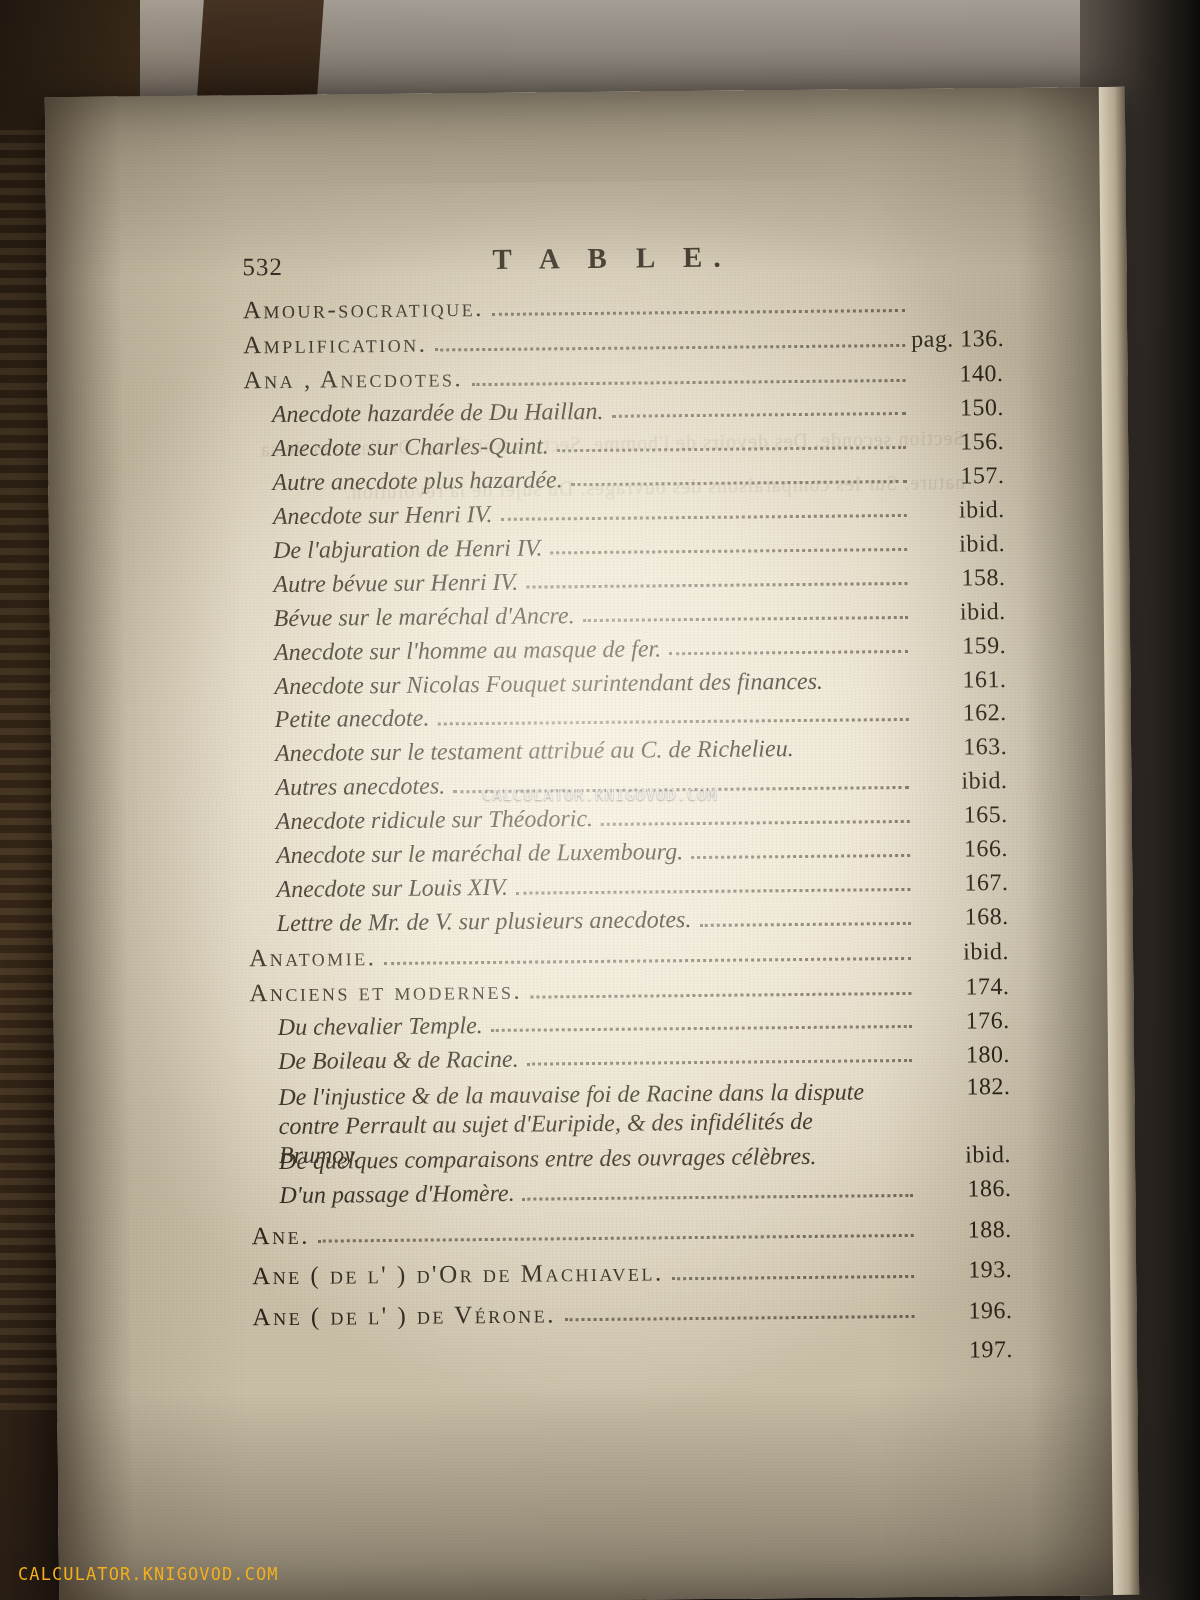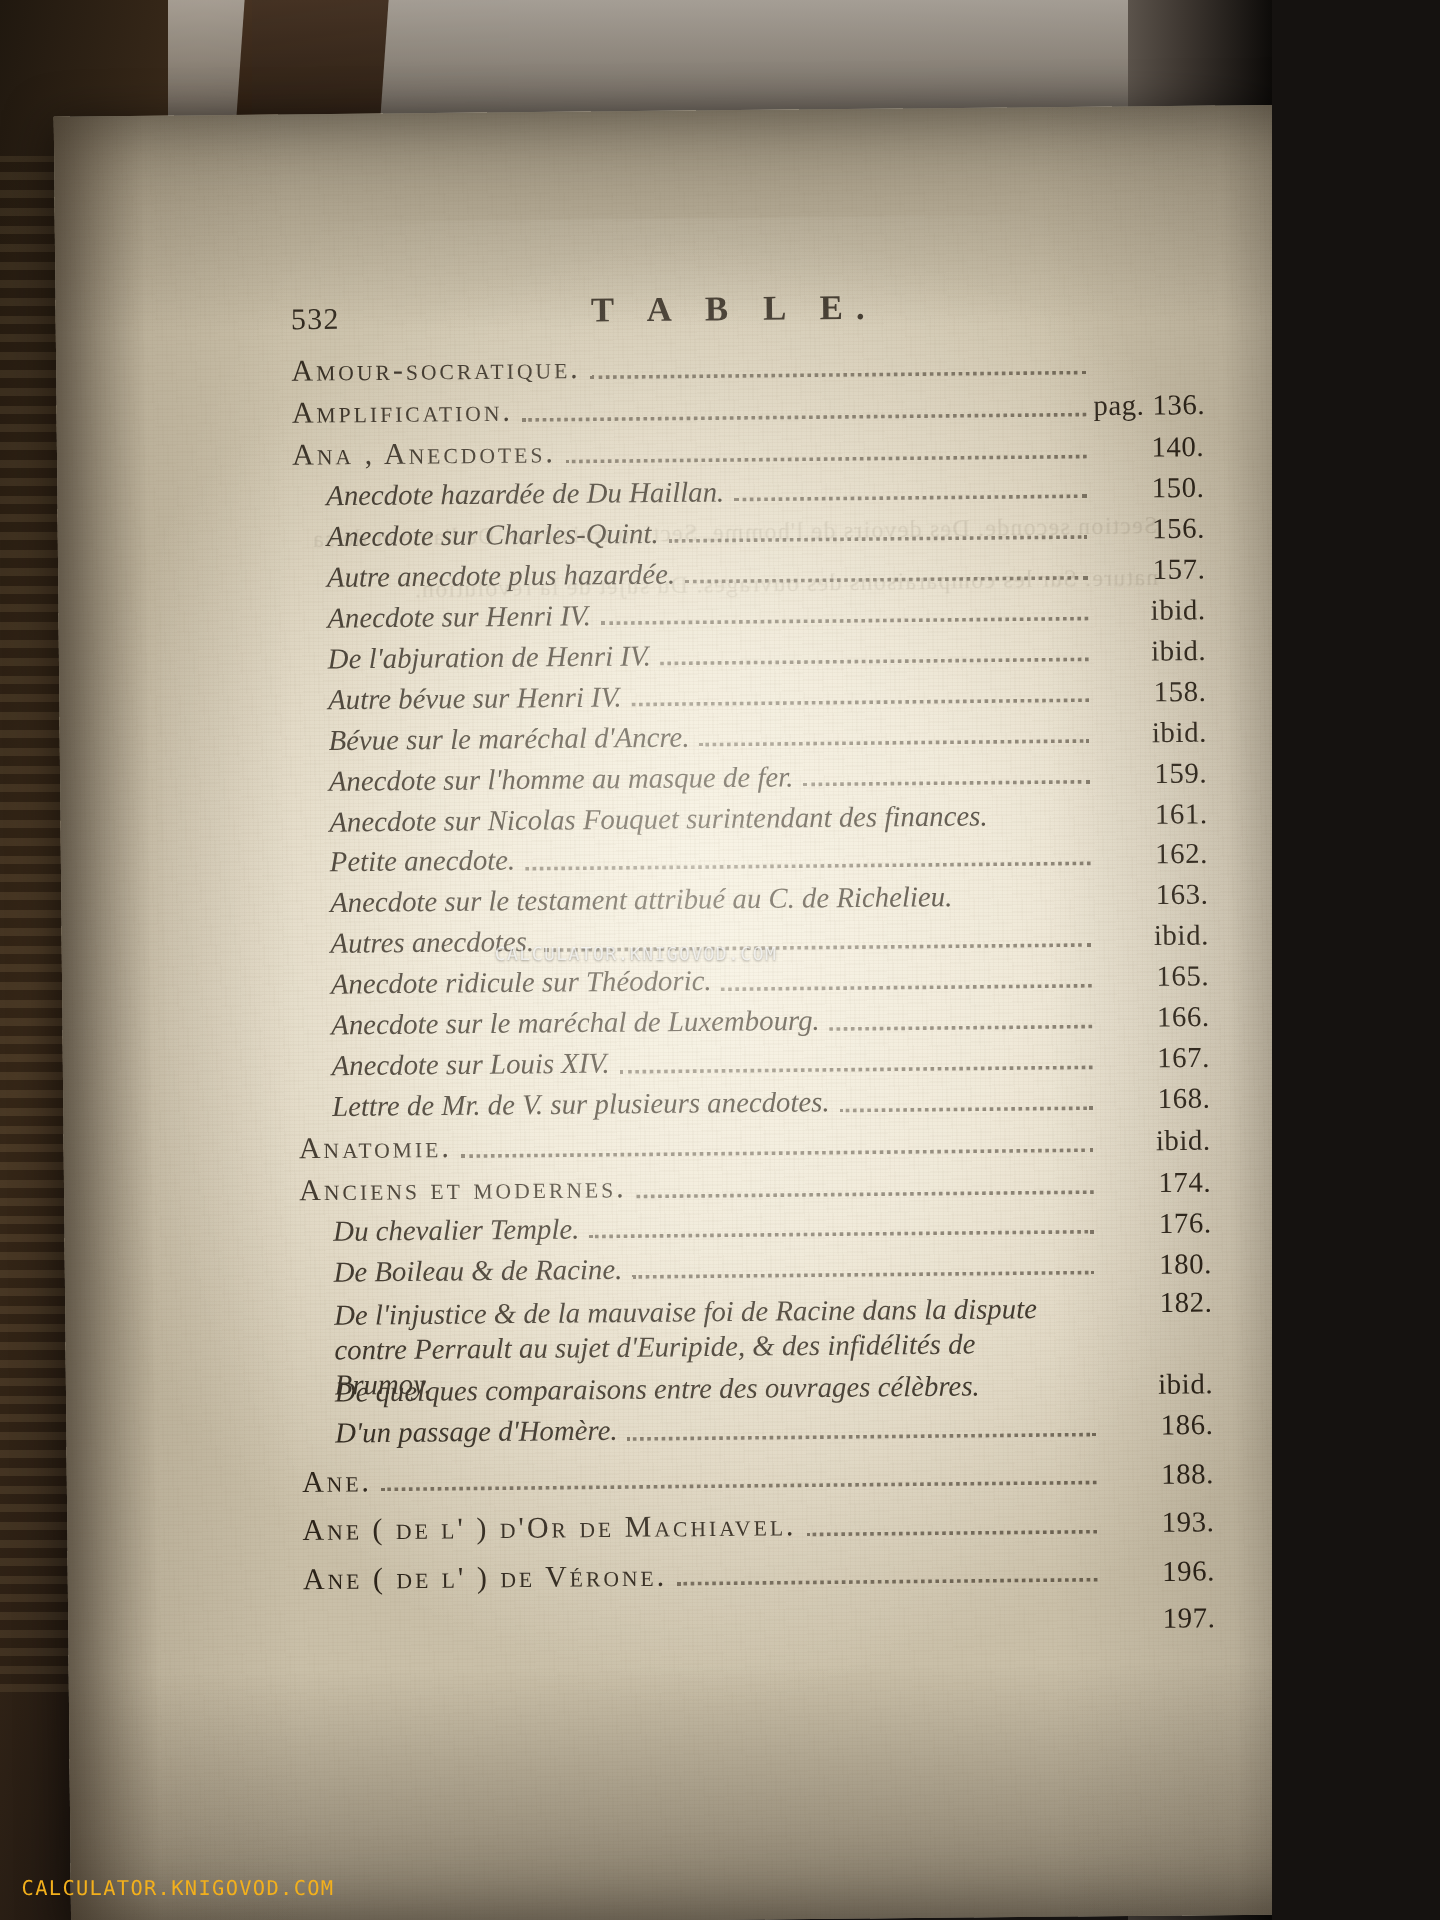--- a/index.html
+++ b/index.html
@@ -10,21 +10,21 @@
   body {
     width: 1200px;
     height: 1600px;
     overflow: hidden;
     font-family: "Liberation Serif", serif;
   }
 
   
   #scene {
     position: relative;
-    width: 1060px;
+    width: 1200px;
     height: 1600px;
     background:
       radial-gradient(ellipse 70% 55% at 55% 45%, #6e6862 0%, #47413c 55%, #241f1c 100%);
     overflow: hidden;
   }
 
   
   .bg-left {
     position: absolute;
     left: 0; top: 0;

